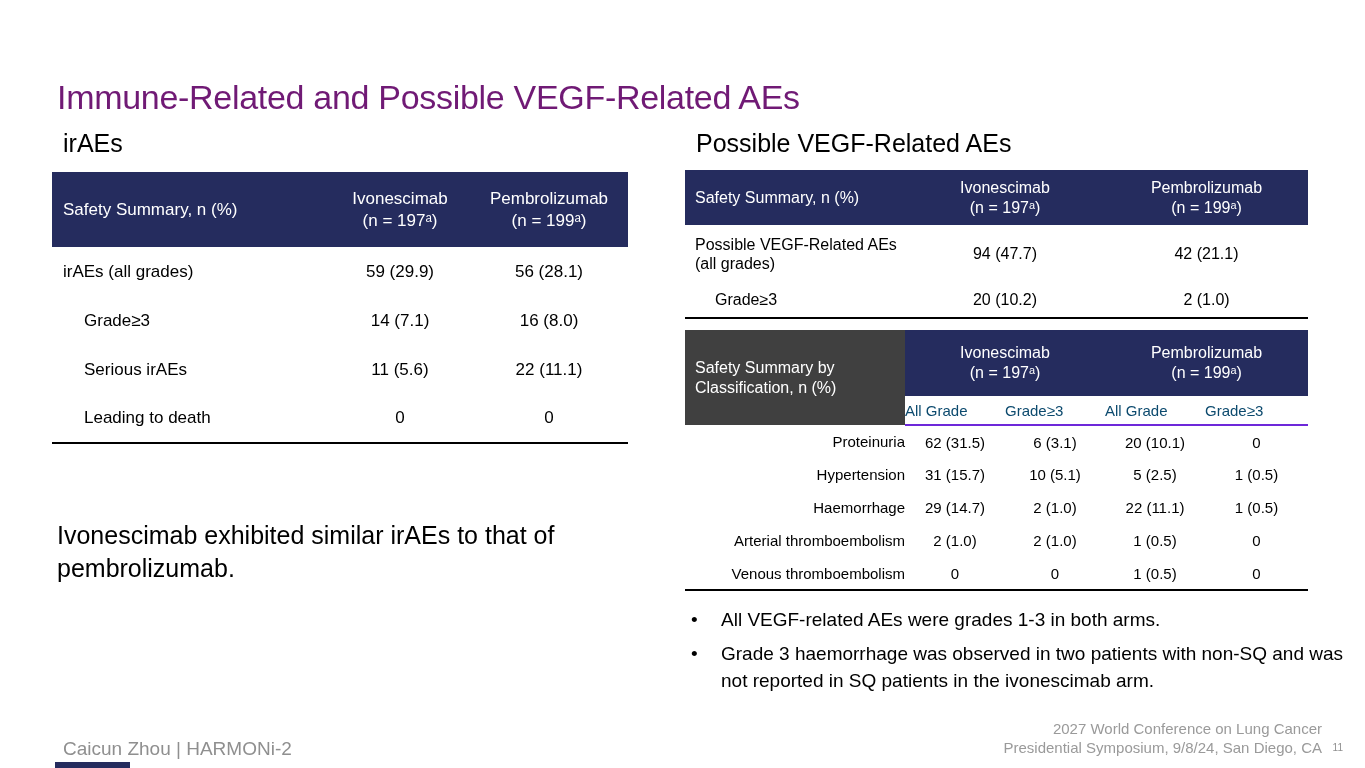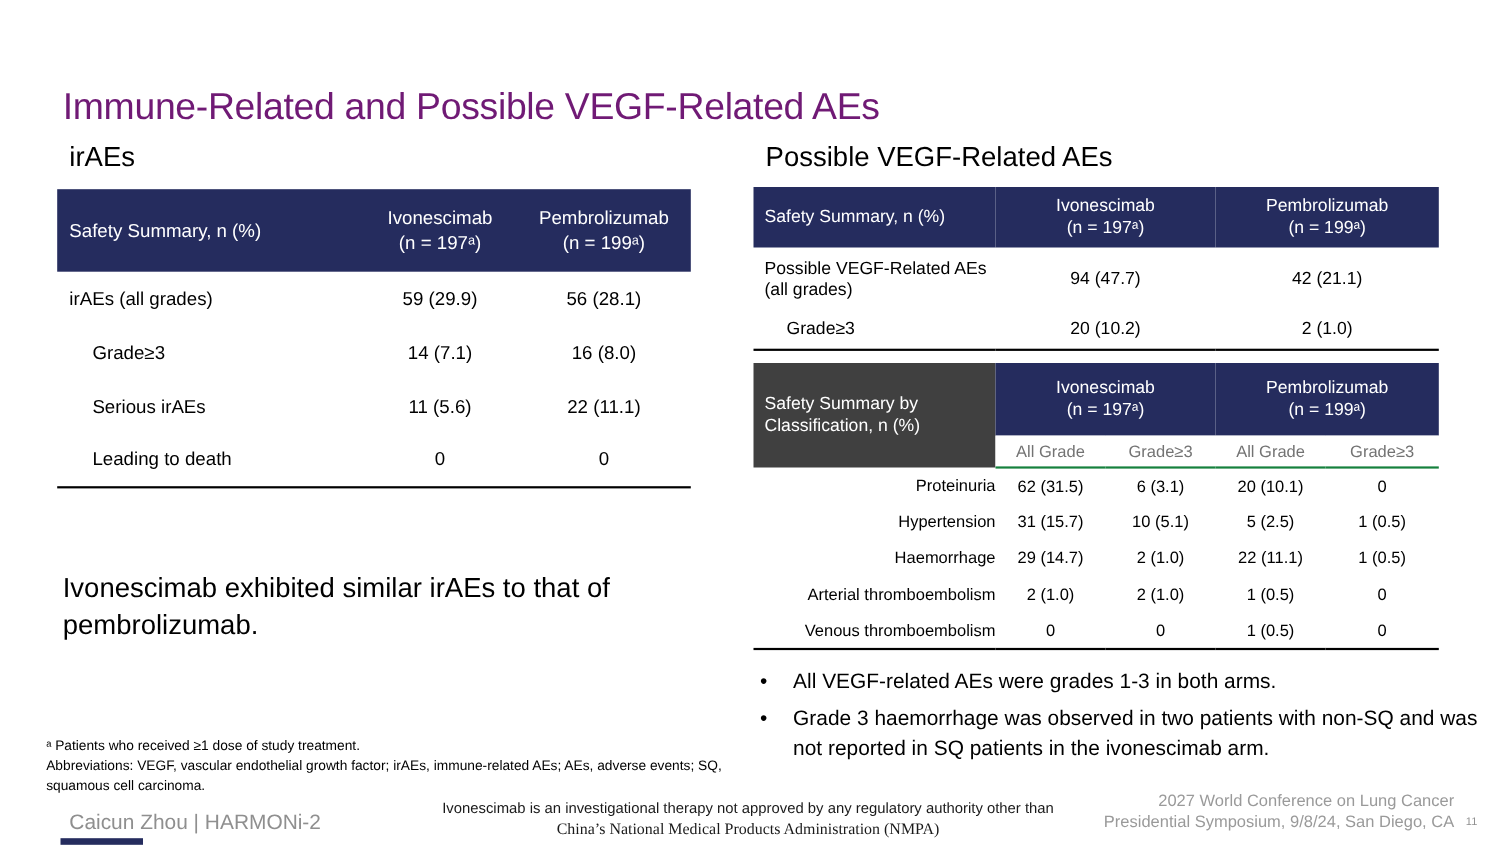--- a/index.html
+++ b/index.html
@@ -62,22 +62,22 @@
   .rtable2 col.c-lbl { width:220px; }
   .rtable2 thead th.h-lbl {
     background:#404040; color:#fff; font-size:16px; text-align:left;
     padding-left:10px; line-height:1.25;
   }
   .rtable2 thead tr.grp th.h-grp {
     background:#252C5E; color:#fff; font-size:16px; height:66px;
     text-align:center; line-height:1.25;
   }
   .rtable2 thead tr.sub th {
-    background:#fff; color:#737373; font-size:15px; height:29px; text-align:center;
-    border-bottom:2px solid #15803d;
+    background:#fff; color:#0c4a6e; font-size:15px; height:29px; text-align:left;
+    border-bottom:2px solid #6d28d9;
   }
   .rtable2 tbody td { height:33px; font-size:15px; }
   .rtable2 tbody td.rowlbl { text-align:right; padding-left:8px; }
   .rtable2 tbody td.val { text-align:center; }
   .rtable2 tbody tr:last-child td { border-bottom:2px solid #000; }
 
   
   .statement {
     position:absolute; left:57px; top:519px; width:575px;
     font-size:25px; line-height:1.3; color:#000;
@@ -273,31 +273,23 @@
     <div class="bullet">
       <span class="dot">•</span>
       <span class="btext">All VEGF-related AEs were grades 1-3 in both arms.</span>
     </div>
     <div class="bullet">
       <span class="dot">•</span>
       <span class="btext">Grade 3 haemorrhage was observed in two patients with non-SQ and was not reported in SQ patients in the ivonescimab arm.</span>
     </div>
   </div>
 
-  <div class="footnotes">
-    <div>ᵃ Patients who received ≥1 dose of study treatment.</div>
-    <div>Abbreviations: VEGF, vascular endothelial growth factor; irAEs, immune-related AEs; AEs, adverse events; SQ, squamous cell carcinoma.</div>
-  </div>
 
   <div class="presenter">Caicun Zhou | HARMONi-2</div>
 
-  <div class="disclaimer">
-    <div class="d1">Ivonescimab is an investigational therapy not approved by any regulatory authority other than</div>
-    <div class="d2">China’s National Medical Products Administration (NMPA)</div>
-  </div>
 
   <div class="conference">
     <div>2027 World Conference on Lung Cancer</div>
     <div>Presidential Symposium, 9/8/24, San Diego, CA</div>
   </div>
 
   <div class="page-number">11</div>
 
   <div class="bottom-bar"></div>
 

